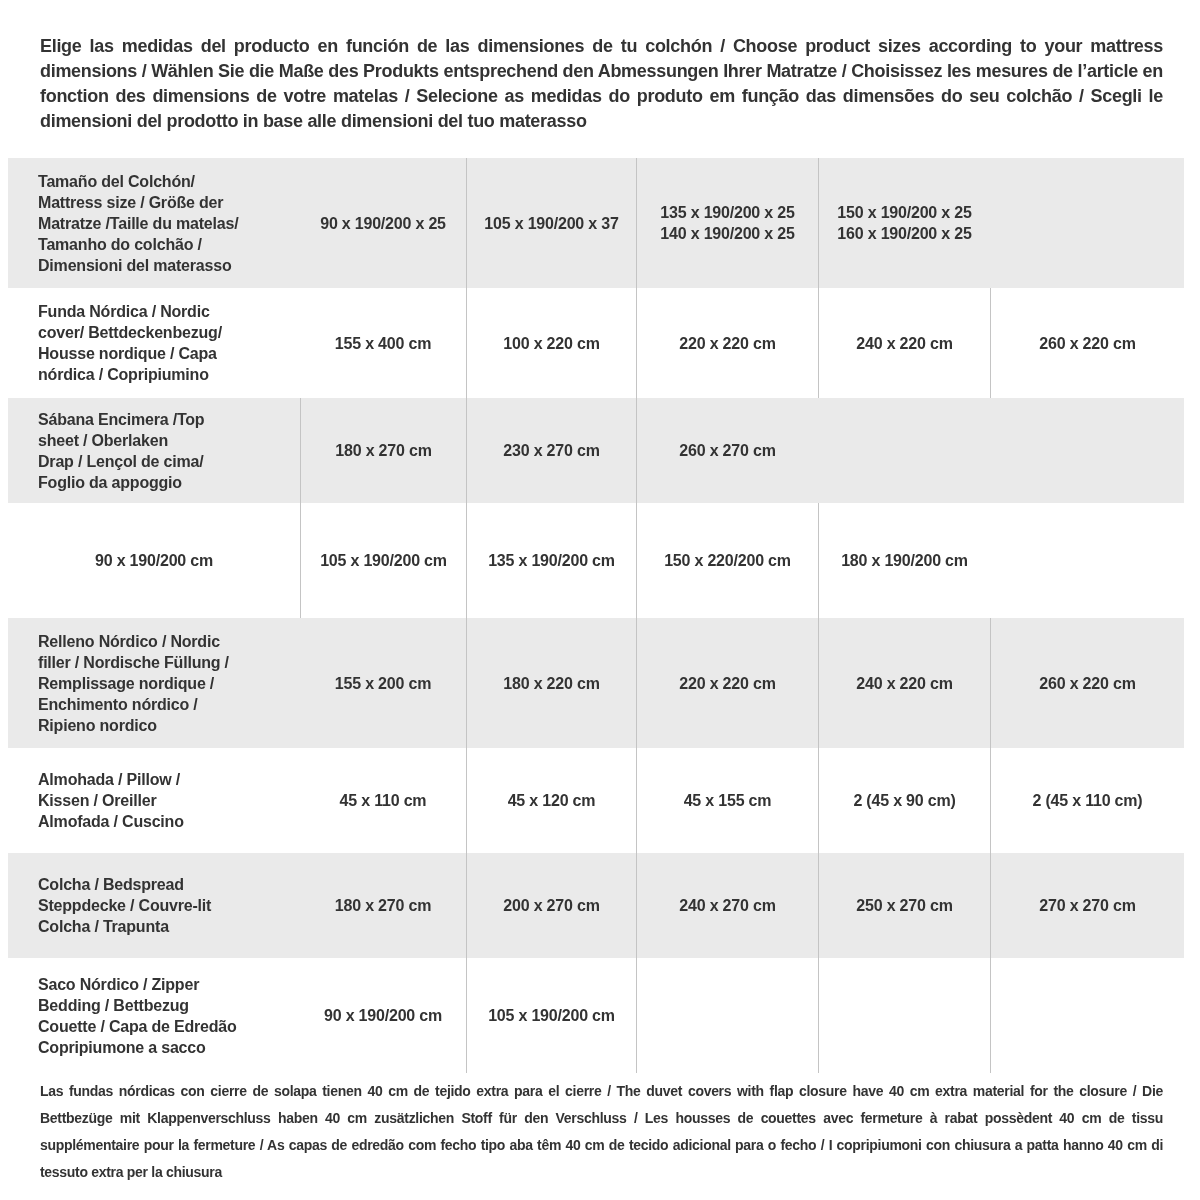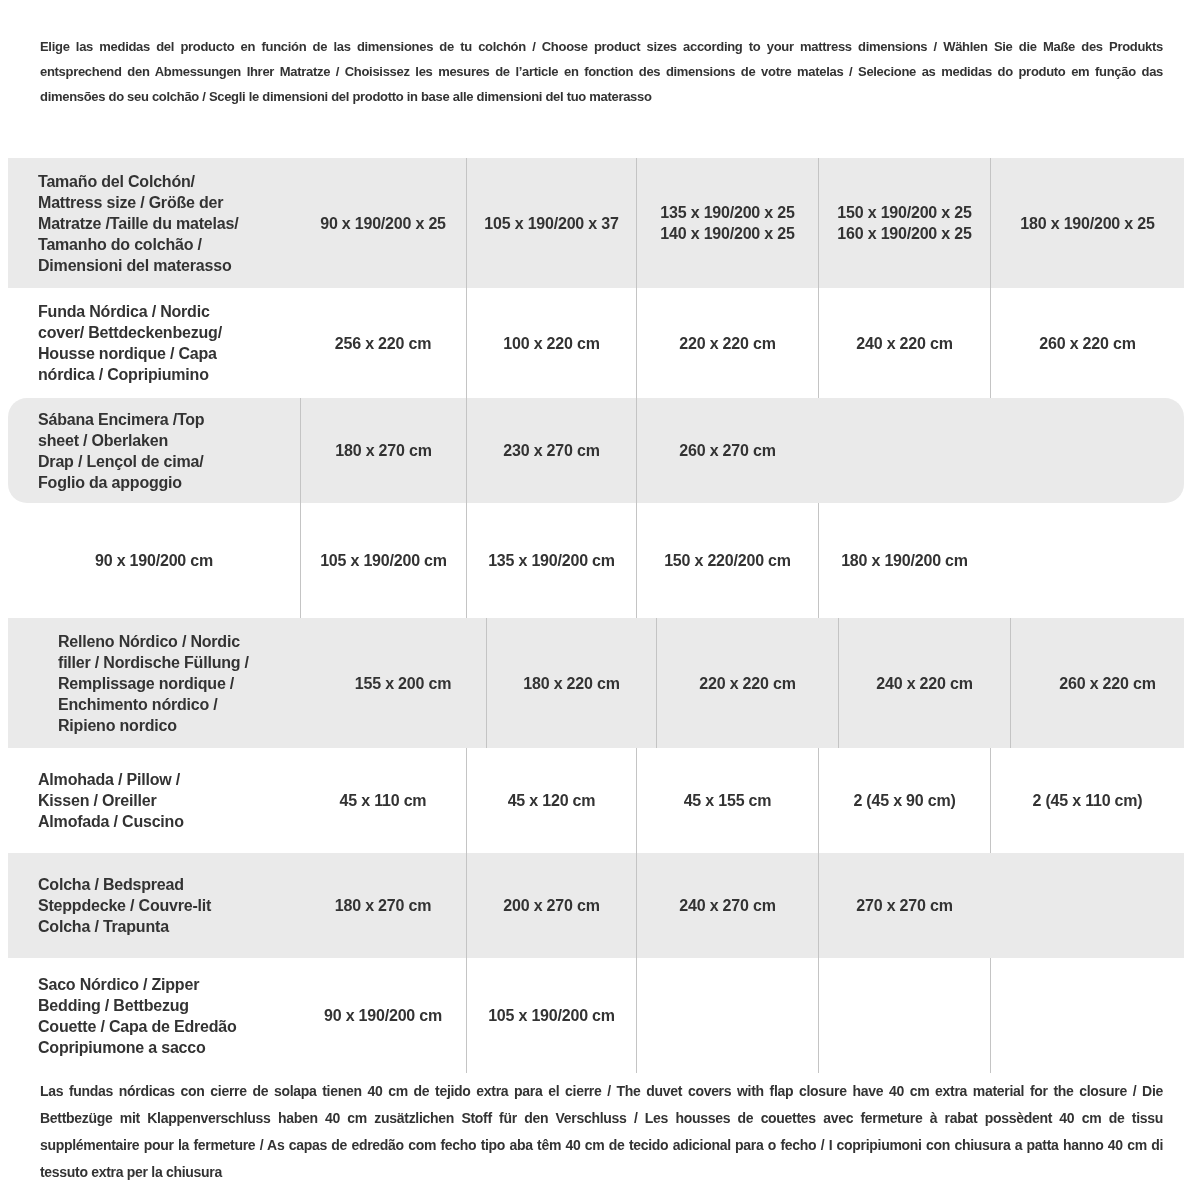--- a/index.html
+++ b/index.html
@@ -10,21 +10,21 @@
   *{margin:0;padding:0;box-sizing:border-box;}
   html,body{width:1200px;height:1200px;background:#ffffff;}
   body{
     font-family:"Liberation Sans","DejaVu Sans",sans-serif;
     color:var(--text);
     font-weight:bold;
     position:relative;
   }
   .intro{
     position:absolute; top:34px; left:40px; right:37px;
-    font-size:13px; line-height:25px; letter-spacing:-0.3px;
+    font-size:18px; line-height:25px; letter-spacing:-0.3px;
     text-align:justify;
   }
   .footnote{
     position:absolute; top:1078px; left:40px; right:37px;
     font-size:14px; line-height:27px; letter-spacing:-0.3px;
     text-align:justify;
   }
   .size-table{
     position:absolute; top:158px; left:8px; width:1176px;
   }
@@ -59,50 +59,49 @@
 Mattress size / Größe der
 Matratze /Taille du matelas/
 Tamanho do colchão /
 Dimensioni del materasso</div>
     <div class="cell val c0">90 x 190/200 x 25</div>
     <div class="cell val c1">105 x 190/200 x 37</div>
     <div class="cell val c2">135 x 190/200 x 25
 140 x 190/200 x 25</div>
     <div class="cell val c3">150 x 190/200 x 25
 160 x 190/200 x 25</div>
-    <div class="cell val c4">180 x 190/200 x 25</div>
   </div>
 <div class="trow white" style="min-height: 110px;">
       <div class="cell label">Funda Nórdica /  Nordic
 cover/ Bettdeckenbezug/
 Housse nordique  / Capa
 nórdica / Copripiumino</div>
-      <div class="cell val c0">256 x 220 cm</div>
+      <div class="cell val c0">155 x 400 cm</div>
       <div class="cell val c1">100 x 220 cm</div>
       <div class="cell val c2">220 x 220 cm</div>
       <div class="cell val c3">240 x 220 cm</div>
       <div class="cell val c4">260 x 220 cm</div>
     </div>
-    <div class="trow gray" style="min-height: 105px; border-radius: 19px;">
+    <div class="trow gray" style="min-height: 105px;">
       <div class="cell label">Sábana Encimera /Top
 sheet / Oberlaken
 Drap / Lençol de cima/
 Foglio da appoggio</div>
       <div class="cell val c1">180 x 270 cm</div>
       <div class="cell val c3">230 x 270 cm</div>
       <div class="cell val c4">260 x 270 cm</div>
     </div>
     <div class="trow white" style="min-height: 115px;">
       <div class="cell val c0">90 x 190/200 cm</div>
       <div class="cell val c1">105 x 190/200 cm</div>
       <div class="cell val c2">135 x 190/200 cm</div>
       <div class="cell val c3">150 x 220/200 cm</div>
       <div class="cell val c4">180 x 190/200 cm</div>
     </div>
-    <div class="trow gray" style="min-height: 130px; padding-left: 20px;">
+    <div class="trow gray" style="min-height: 130px;">
       <div class="cell label">Relleno Nórdico / Nordic
 filler / Nordische Füllung /
 Remplissage nordique /
 Enchimento nórdico /
 Ripieno nordico</div>
       <div class="cell val c0">155 x 200 cm</div>
       <div class="cell val c1">180 x 220 cm</div>
       <div class="cell val c2">220 x 220 cm</div>
       <div class="cell val c3">240 x 220 cm</div>
       <div class="cell val c4">260 x 220 cm</div>
@@ -117,20 +116,21 @@
       <div class="cell val c3">2 (45 x 90 cm)</div>
       <div class="cell val c4">2 (45 x 110 cm)</div>
     </div>
     <div class="trow gray" style="min-height: 105px;">
       <div class="cell label">Colcha / Bedspread
 Steppdecke / Couvre-lit
 Colcha / Trapunta</div>
       <div class="cell val c0">180 x 270 cm</div>
       <div class="cell val c1">200 x 270 cm</div>
       <div class="cell val c2">240 x 270 cm</div>
+      <div class="cell val c3">250 x 270 cm</div>
       <div class="cell val c4">270 x 270 cm</div>
     </div>
     <div class="trow white" style="min-height: 115px;">
       <div class="cell label">Saco Nórdico / Zipper
 Bedding / Bettbezug
 Couette  / Capa de Edredão
 Copripiumone a sacco</div>
       <div class="cell val c0">90 x 190/200 cm</div>
       <div class="cell val c1">105 x 190/200 cm</div>
       <div class="cell val c2"></div>

